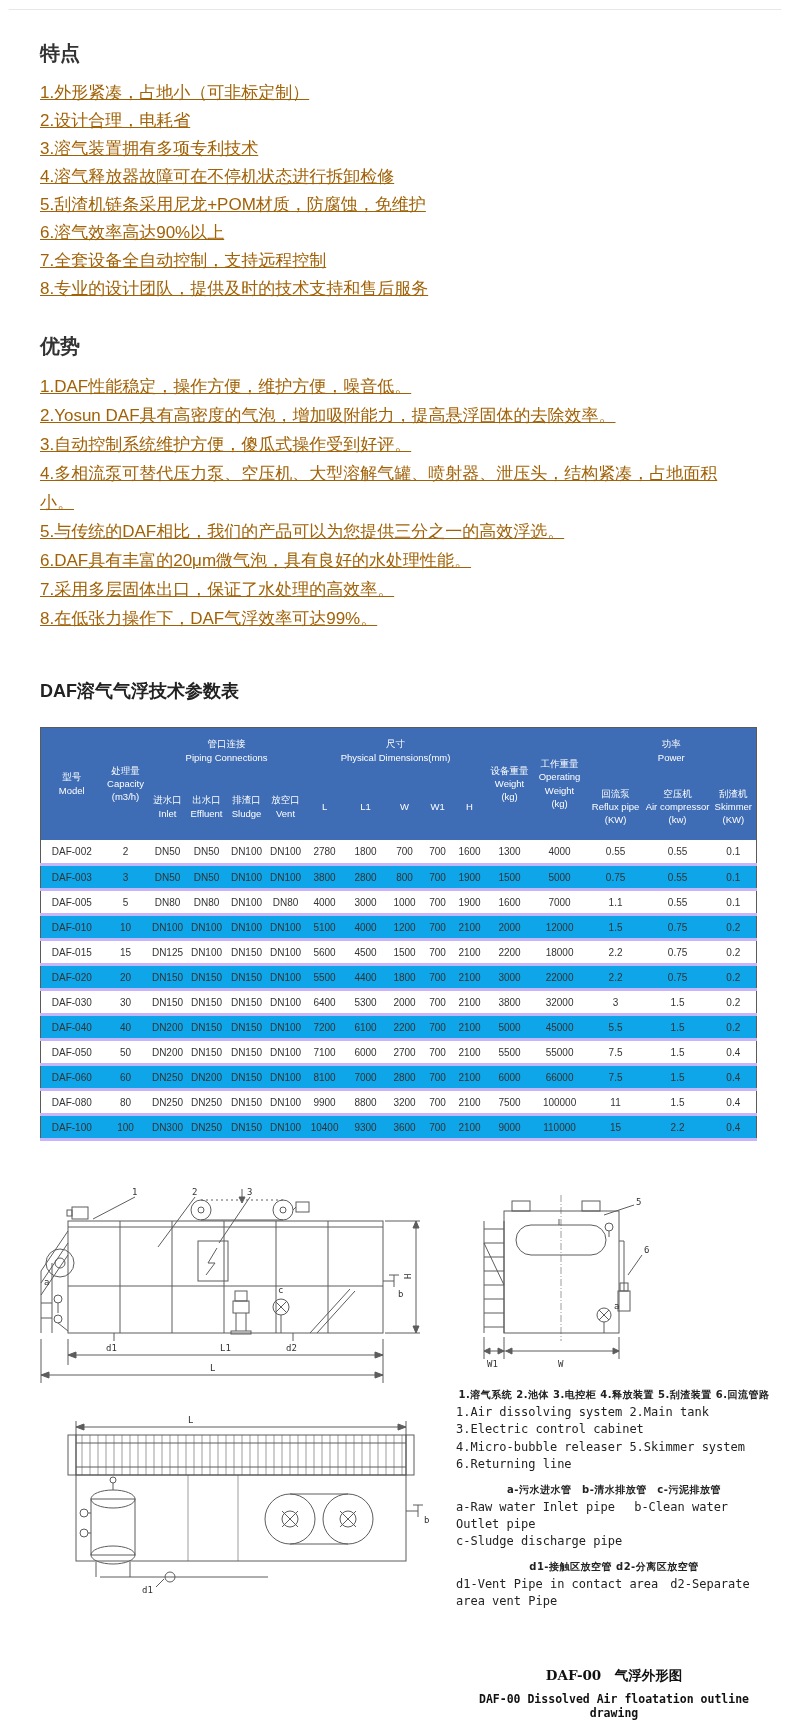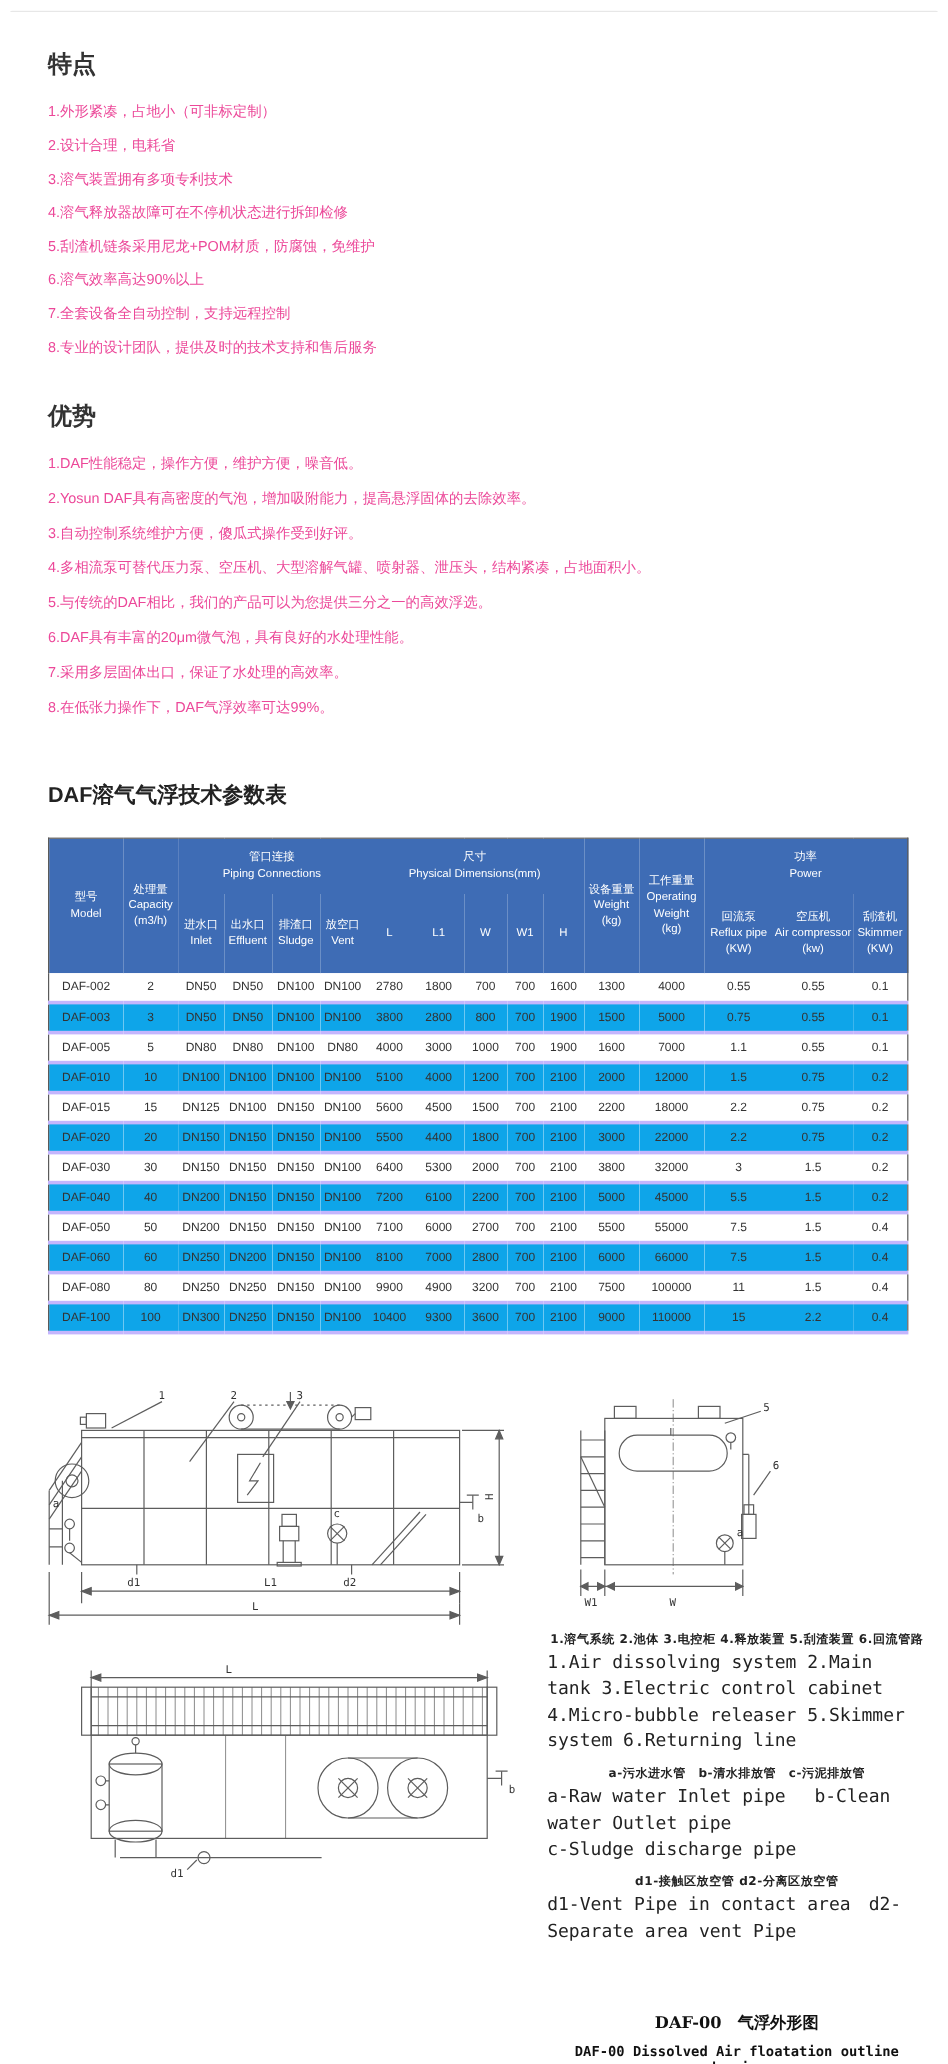--- a/index.html
+++ b/index.html
@@ -6,21 +6,21 @@
   body { margin: 0; background: #ffffff; }
   .page {
     width: 790px; min-height: 1720px; background: #fff;
     font-family: "Liberation Sans", "DejaVu Sans", sans-serif;
     color: #333; overflow: hidden; border-radius: 31px;
   }
   .top-line { border-top: 1px solid #e7e7e7; margin-top: 9px; }
   .section { padding: 0 40px; }
   h2.sec-title { font-size: 20px; font-weight: bold; color: #333; margin: 30px 0 12px; }
   ul.plain { list-style: none; margin: 0; padding: 0; }
-  ul.plain li { font-size: 12px; color: #ec4899; line-height: 28px; }
+  ul.plain li { font-size: 17px; color: #a16207; line-height: 28px; text-decoration: underline; }
   ul.plain.adv li { line-height: 29px; }
   h3.table-title { font-size: 18px; font-weight: bold; color: #222; margin: 46px 0 24px; }
 
   table.spec {
     border-collapse: collapse; table-layout: fixed; width: 710px;
     border: 1px solid #5a5a5a;
   }
   table.spec thead th {
     background: #3e6cb5; color: #fff; font-weight: normal;
     font-size: 9.5px; line-height: 1.4; white-space: pre-line;
@@ -44,21 +44,21 @@
 
   .annotations { margin-top: 8px; }
   .ann-cn {
     font-size: 10px; font-weight: bold; color: #222;
     margin: 9px 0 2px; letter-spacing: 0.5px;
     font-family: "DejaVu Sans", "Liberation Sans", sans-serif;
     text-align: center;
   }
   .ann-en {
     font-family: "DejaVu Sans Mono", monospace;
-    font-size: 15px; color: #222; line-height: 1.45;
+    font-size: 12px; color: #222; line-height: 1.45;
   }
   .captions { text-align: center; margin-top: 56px; }
   .caption-cn { font-family: "DejaVu Serif", serif; font-weight: bold; font-size: 13.5px; color: #111; }
   .caption-en { font-family: "DejaVu Sans Mono", monospace; font-weight: bold; font-size: 11.5px; color: #111; margin-top: 7px; }
 </style>
 </head>
 <body>
 
 <div class="page">
   <div class="top-line"></div>
@@ -340,21 +340,21 @@
             <td>0.4</td>
           </tr>
           <tr>
             <td>DAF-080</td>
             <td>80</td>
             <td>DN250</td>
             <td>DN250</td>
             <td>DN150</td>
             <td>DN100</td>
             <td>9900</td>
-            <td>4900</td>
+            <td>8800</td>
             <td>3200</td>
             <td>700</td>
             <td>2100</td>
             <td>7500</td>
             <td>100000</td>
             <td>11</td>
             <td>1.5</td>
             <td>0.4</td>
           </tr>
           <tr class="alt">

